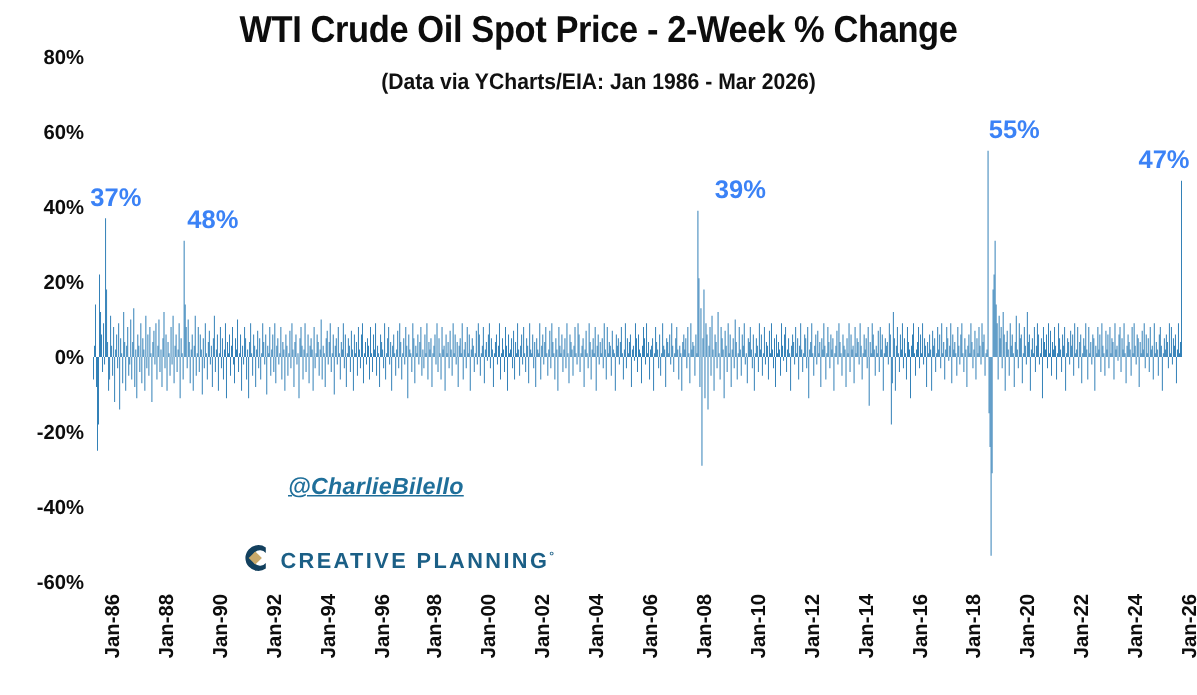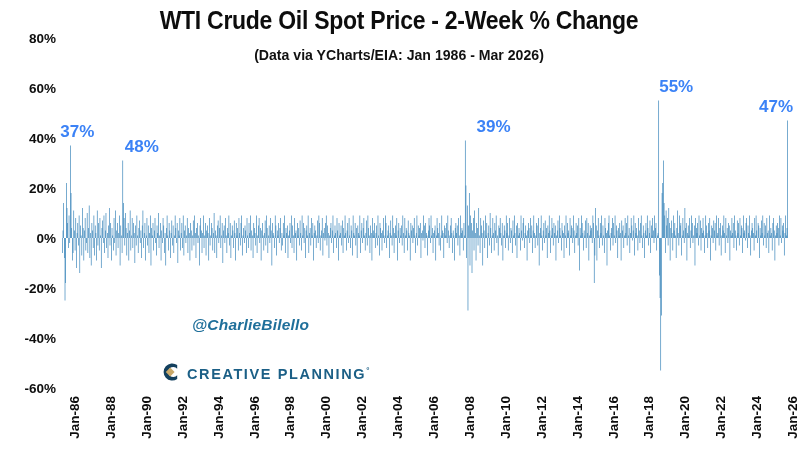--- a/index.html
+++ b/index.html
@@ -63,20 +63,21 @@
     transform:translateX(-50%);
     white-space:nowrap;
   }
 
   #handle-watermark{
     position:absolute;left:192px;top:316px;
     font-size:15.5px;font-style:italic;font-weight:bold;
     color:#1f6f9a;
     letter-spacing:0.2px;
     white-space:nowrap;
+    text-decoration:underline;
   }
   #brand{
     position:absolute;left:160px;top:362px;
     display:flex;align-items:center;gap:7px;
   }
   #brand-text{
     font-size:14.5px;font-weight:bold;color:#1b5f86;
     letter-spacing:1.6px;
     white-space:nowrap;
   }

